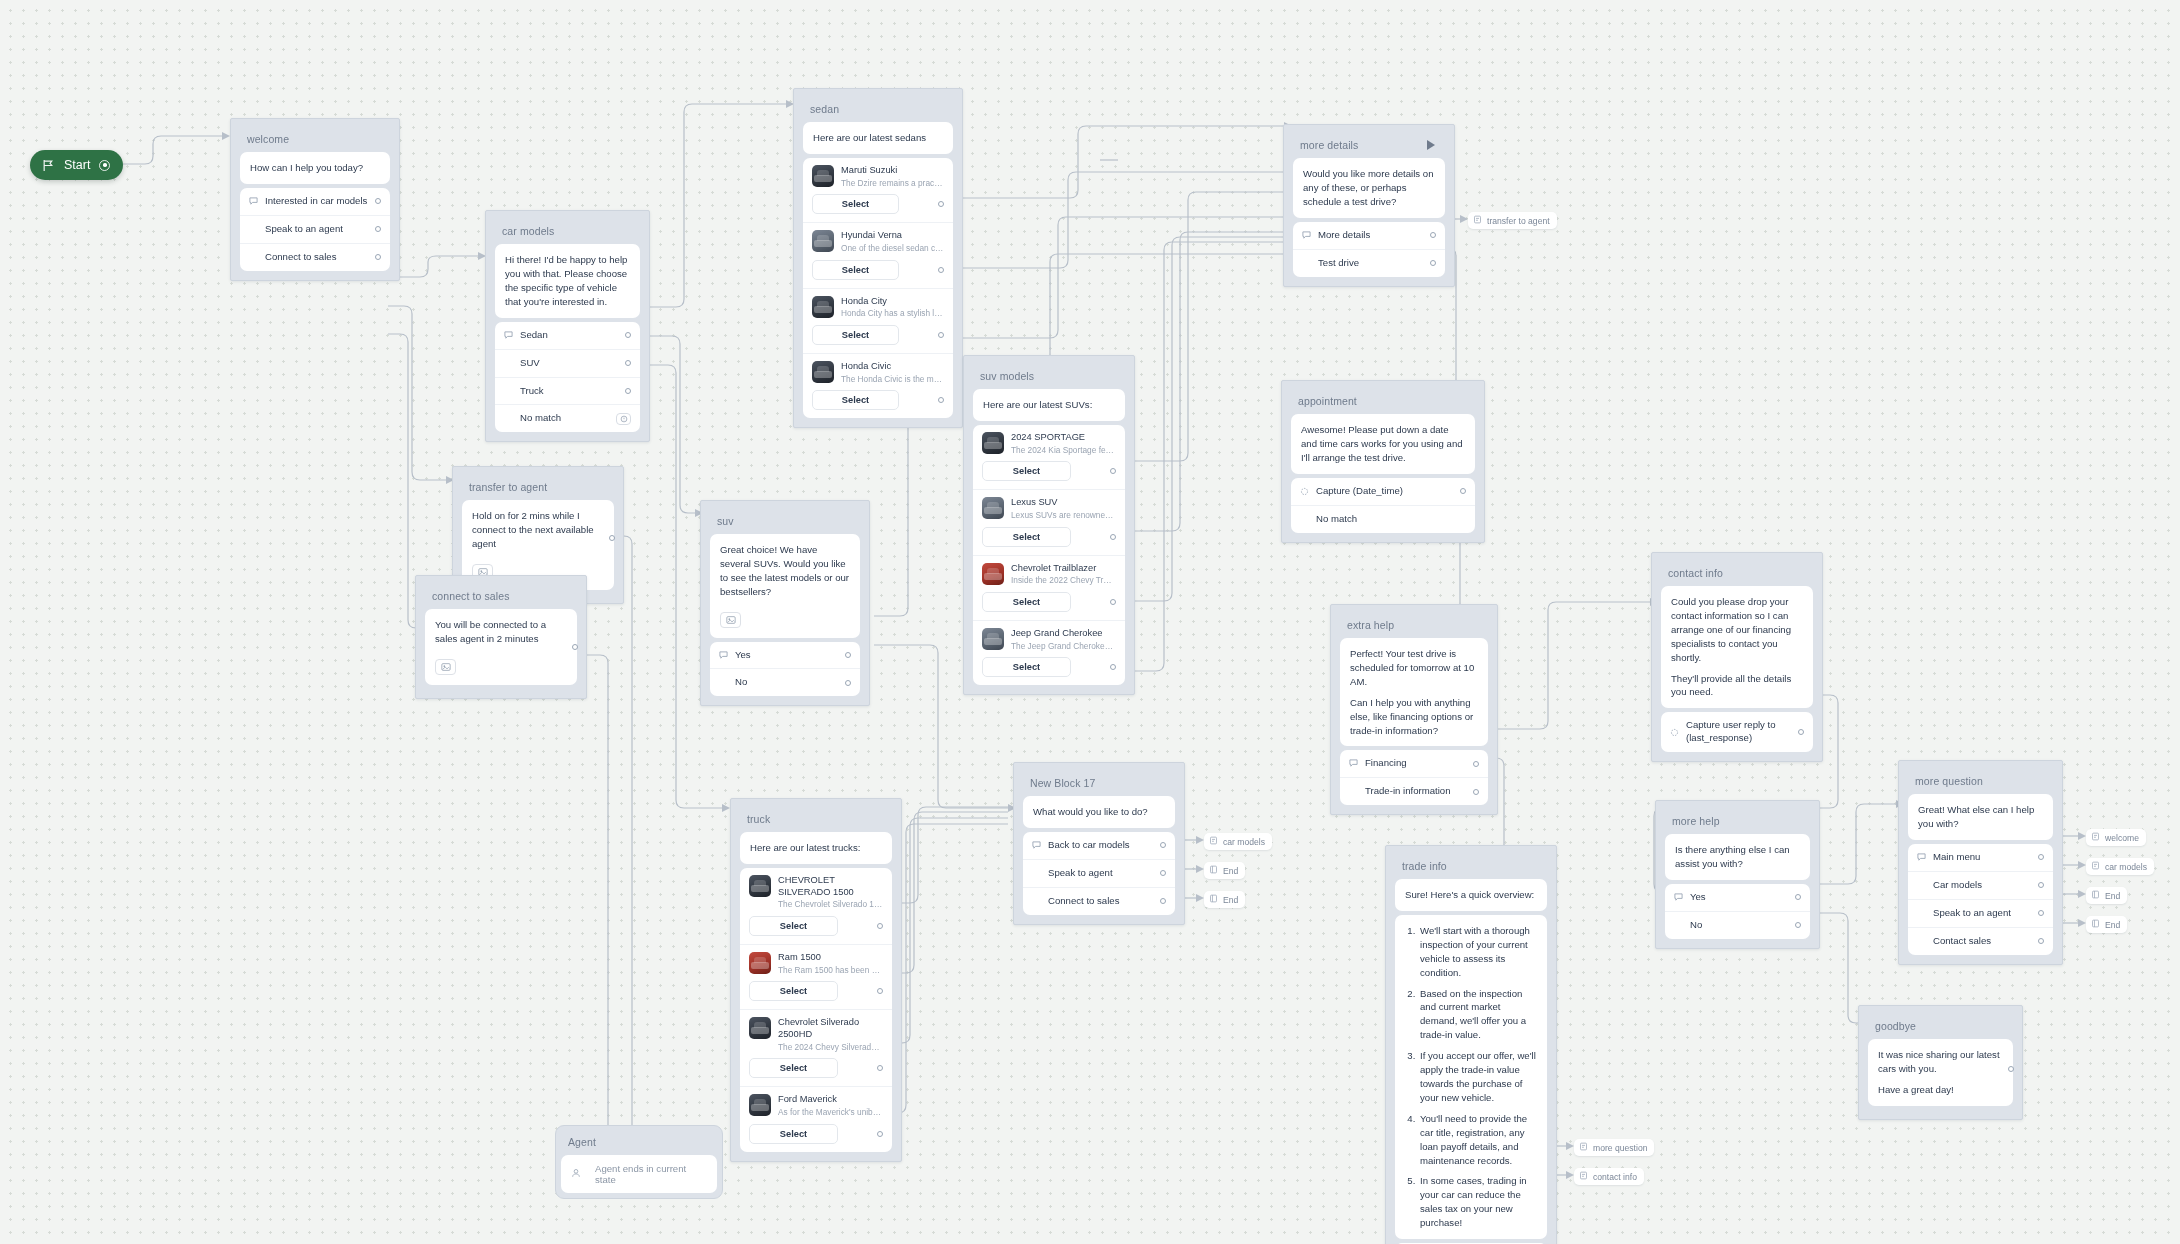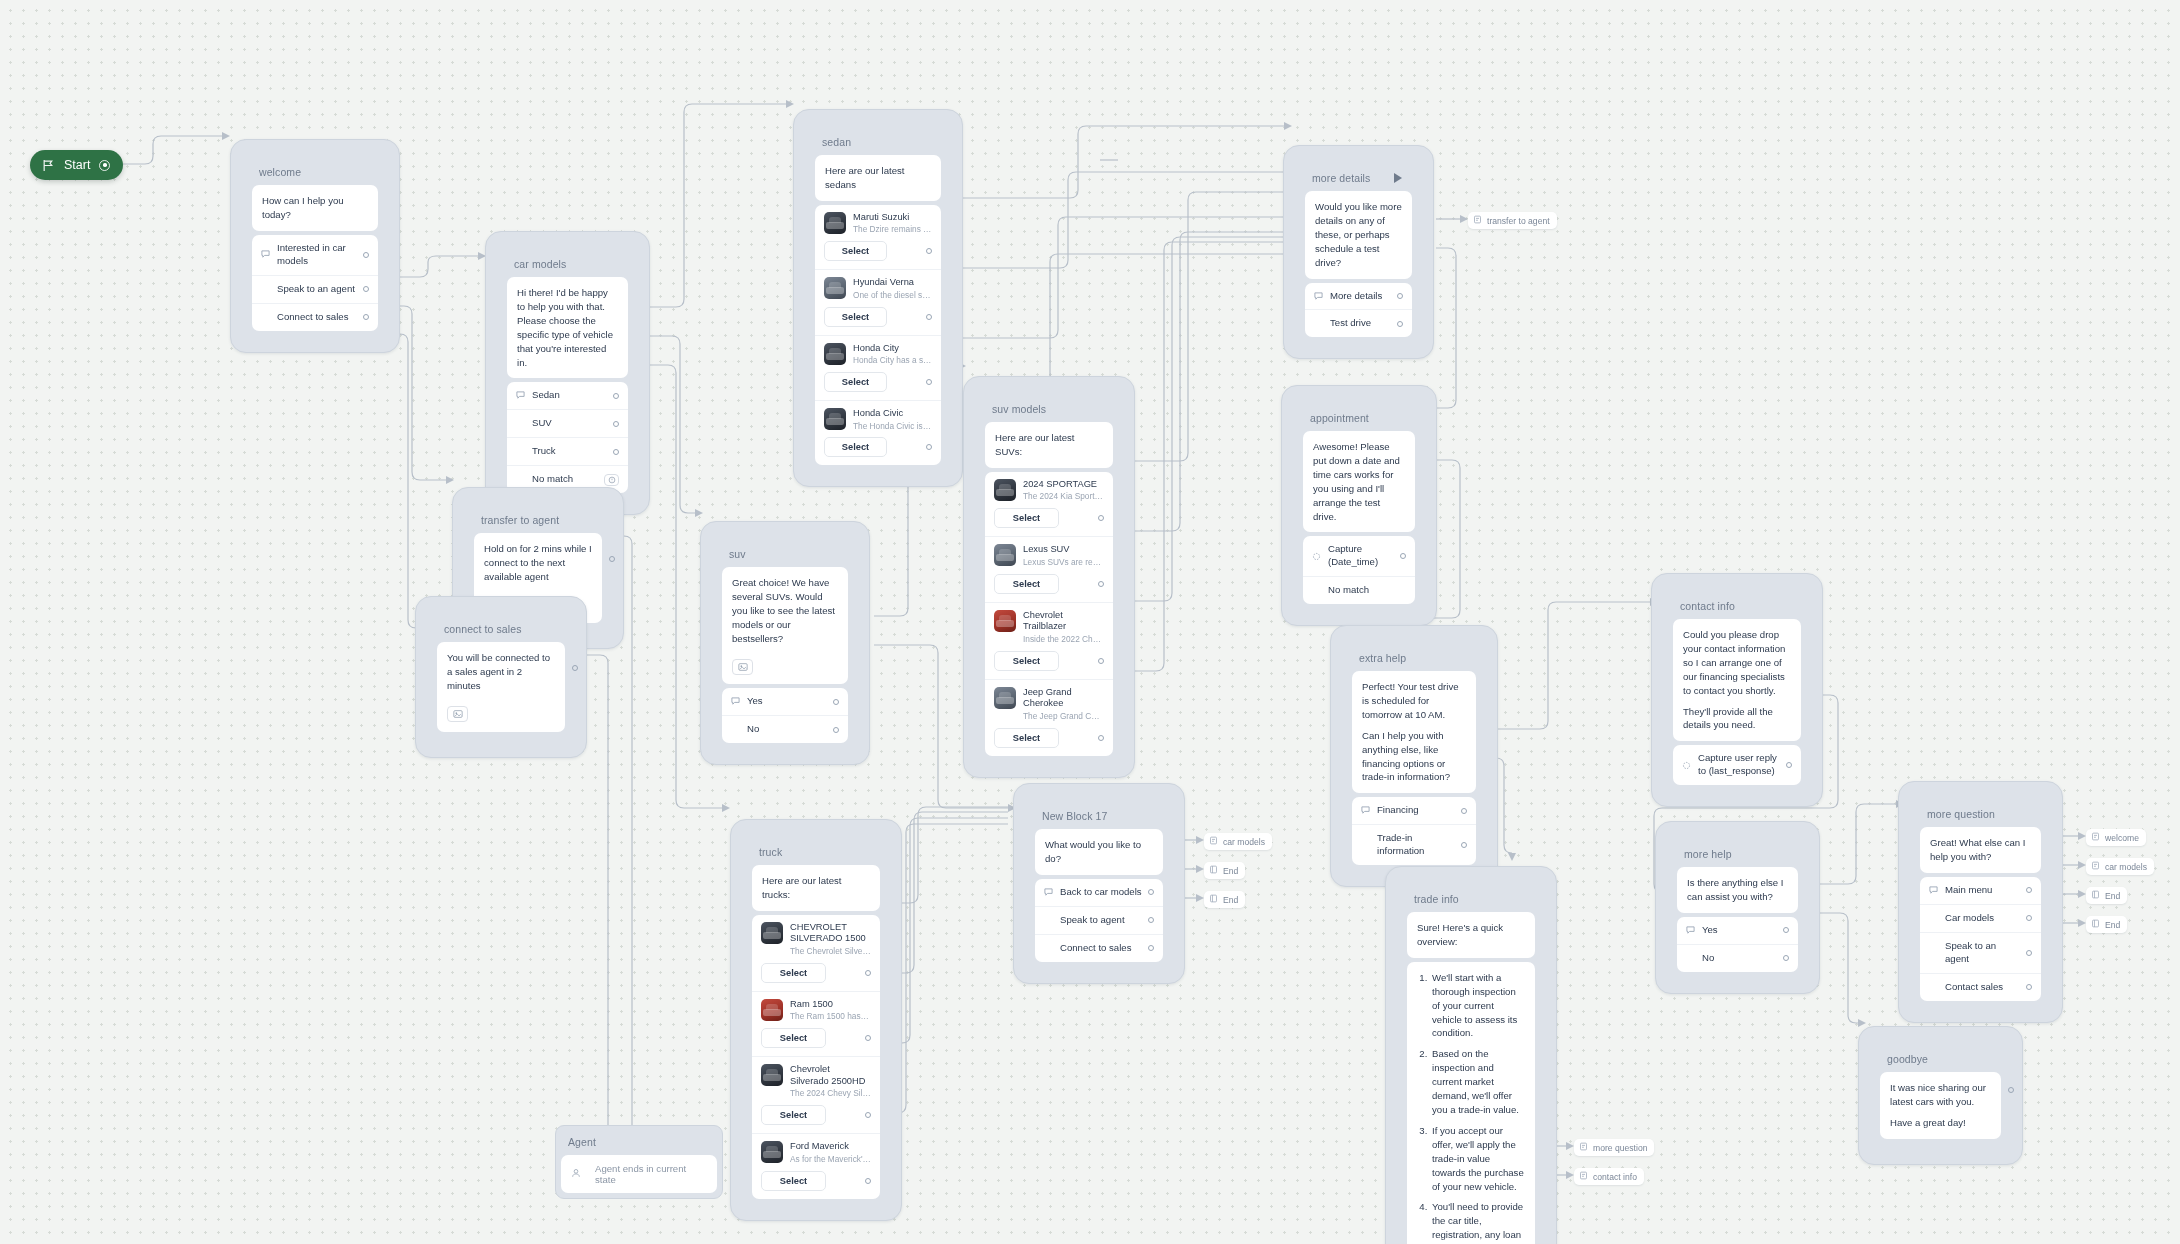--- a/index.html
+++ b/index.html
@@ -43,24 +43,23 @@
   }
   .start-pill .dot::after{
     content:""; width:3.5px; height:3.5px; border-radius:50%; background:#fff;
   }
 
   
   .node {
     position: absolute;
     background: #dde2e9;
     border: 1px solid #cdd4dd;
-    border-radius: 16px;
-    padding: 21px;
+    border-radius: 2px;
+    padding: 9px;
     box-shadow: 0 1px 3px rgba(40,55,75,.10);
-    margin-top: 21px;
   }
   .node-title {
     font-size: 10.5px;
     color: #6f7b8c;
     padding: 5px 7px 7px 7px;
     display: flex; align-items: center; justify-content: space-between;
     letter-spacing: .1px;
   }
   .node-title .play {
     width: 0; height: 0;
@@ -630,21 +629,21 @@
               <rect x="1" y="2" width="10" height="8" rx="1.4" fill="none" stroke="#9aa6b5" stroke-width="1"></rect>
               <circle cx="4" cy="5" r="1" fill="#9aa6b5"></circle>
               <path d="M2 9l3-3 2.2 2.2L9 6.6l1 1" fill="none" stroke="#9aa6b5" stroke-width="1"></path>
             </svg>
         </span>
       </div>
     </div>
     <span style="position:absolute;right:8px;top:68px;width:6px;height:6px;border-radius:50%;border:1.1px solid #9aa6b5;"></span>
   </div>
 
-  <div class="node" style="left:1283px; top:124px; width:151px;">
+  <div class="node" style="left:1283px; top:124px; width:172px;">
     <div class="node-title">
       <span>more details</span>
       <span class="play"></span>
     </div>
     <div class="card">
       <div class="msg">Would you like more details on any of these, or perhaps schedule a test drive?</div>
     </div>
     <div class="card choices">
       <div class="choice">
         <span class="lead">
@@ -666,21 +665,21 @@
   <div class="link-chip" style="left:1468px; top:212px;">
     <span>
       <svg viewBox="0 0 12 12">
           <rect x="2" y="1.5" width="8" height="9" rx="1.4" fill="none" stroke="#9aa6b5" stroke-width="1"></rect>
           <path d="M4 4.5h4M4 7h2.5" stroke="#9aa6b5" stroke-width="1"></path>
         </svg>
     </span>
     <span>transfer to agent</span>
   </div>
 
-  <div class="node" style="left:1281px; top:364px; width:156px;">
+  <div class="node" style="left:1281px; top:380px; width:204px;">
     <div class="node-title">
       <span>appointment</span>
     </div>
     <div class="card">
       <div class="msg">Awesome! Please put down a date and time cars works for you using and I'll arrange the test drive.</div>
     </div>
     <div class="card choices">
       <div class="choice">
         <span class="lead">
           <svg viewBox="0 0 10 10">

